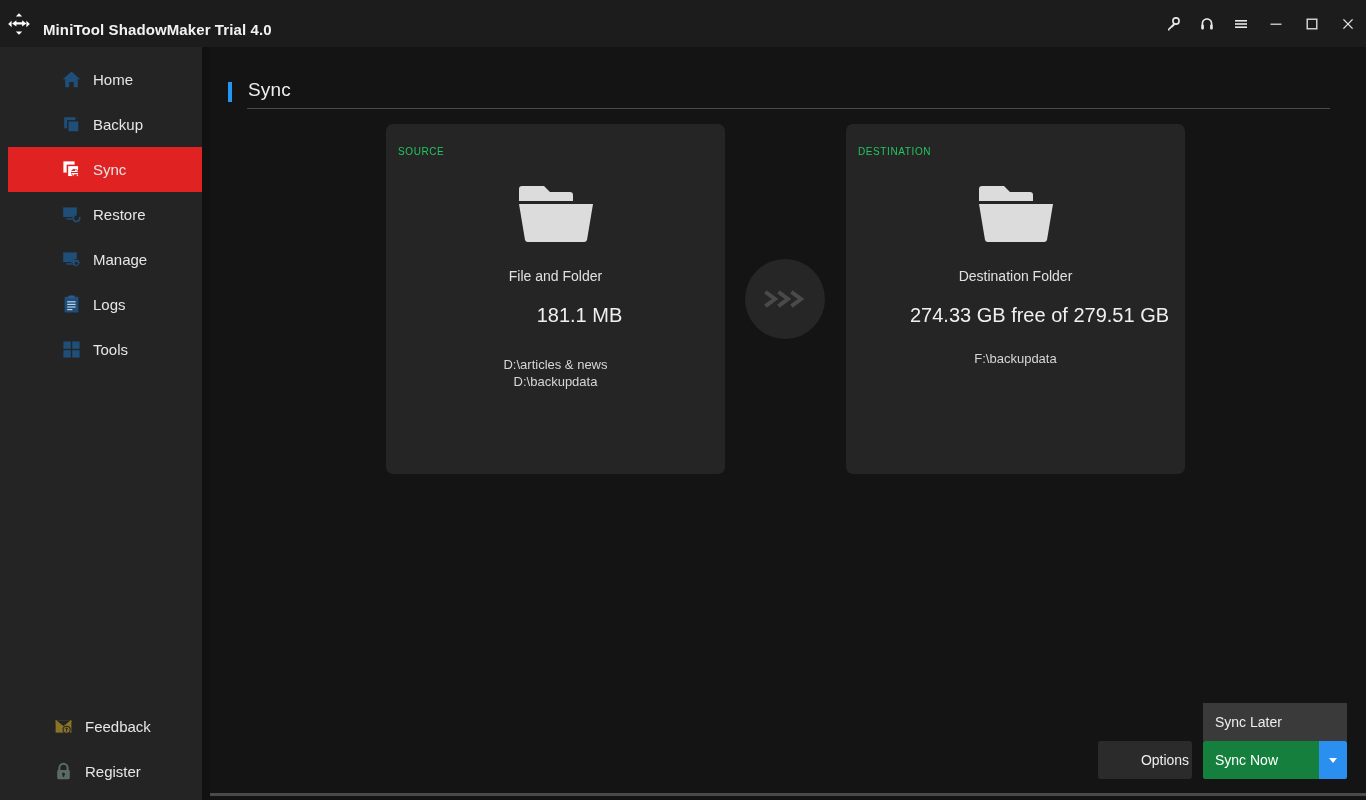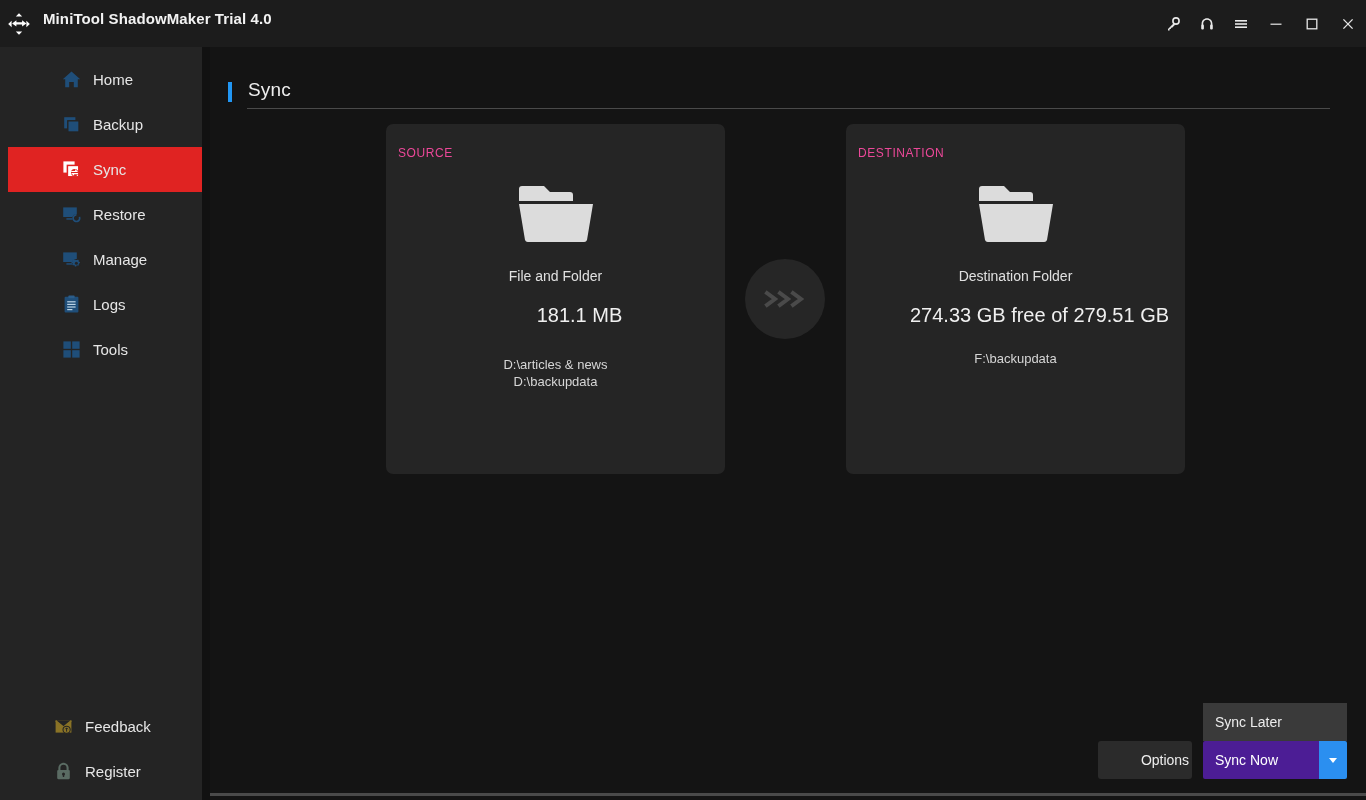--- a/index.html
+++ b/index.html
@@ -25,21 +25,21 @@
     position: absolute;
     top: 0; left: 0;
     width: 1366px;
     height: 47px;
     background: #1c1c1c;
     display: flex;
     align-items: center;
   }
   .brand {
     display: flex;
-    align-items: flex-start;
+    align-items: flex-end;
     padding-left: 5px;
     gap: 10px;
   }
   .brand-logo {
     width: 28px; height: 28px;
     display: flex; align-items: center; justify-content: center;
   }
   .brand-title {
     color: #f2f2f2;
     font-size: 15px;
@@ -144,22 +144,22 @@
     background: #252525;
     border-radius: 7px;
     cursor: pointer;
   }
   .panel.source { left: 176px; }
   .panel.dest   { left: 636px; }
 
   .panel-label {
     position: absolute;
     top: 22px; left: 12px;
-    color: #ec4899;
-    font-size: 12px;
+    color: #22c55e;
+    font-size: 10px;
     letter-spacing: 0.6px;
   }
   .panel-icon {
     position: absolute;
     top: 55px; left: 0; width: 339px;
     display: flex; justify-content: center;
   }
   .panel-type {
     position: absolute;
     top: 144px; left: 0; width: 339px;
@@ -234,21 +234,21 @@
   .btn-sync-group {
     position: absolute;
     left: 993px; top: 694px;
     width: 144px; height: 38px;
     display: flex;
     border-radius: 2px;
     overflow: hidden;
   }
   .btn-sync-now {
     flex: 1;
-    background: #4c1d95;
+    background: #15803d;
     display: flex;
     align-items: center;
     padding-left: 12px;
     color: #ffffff;
     font-size: 14px;
     cursor: pointer;
   }
   .btn-sync-caret {
     width: 28px;
     background: #2b8ff0;

